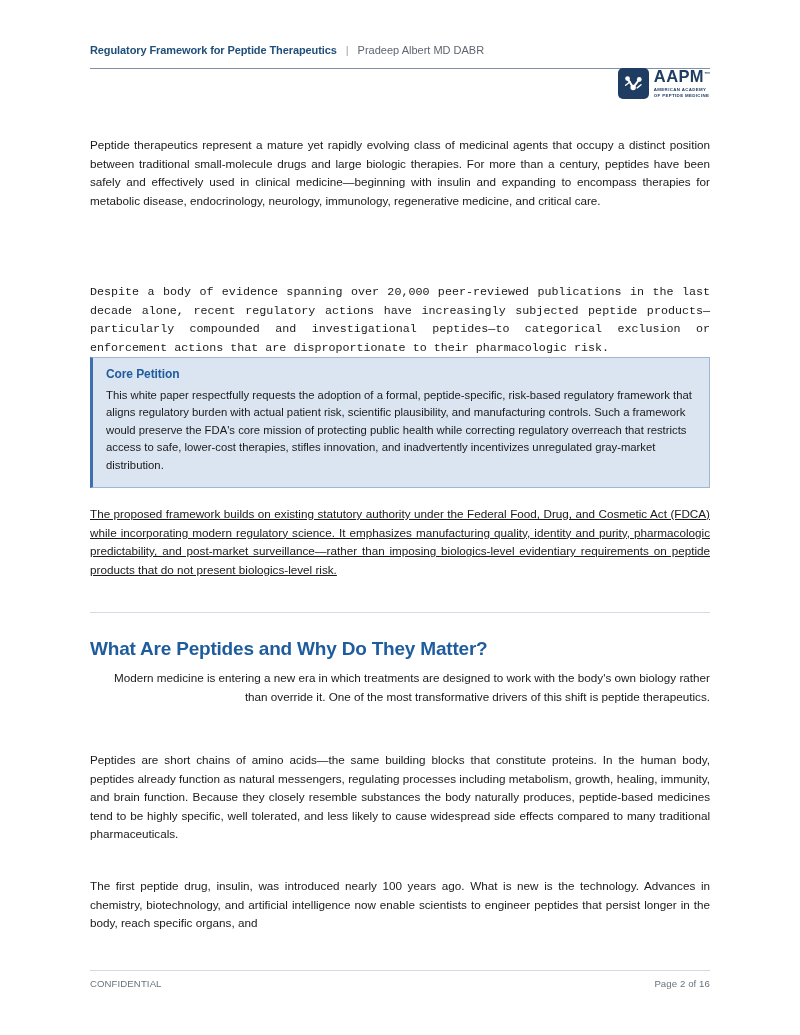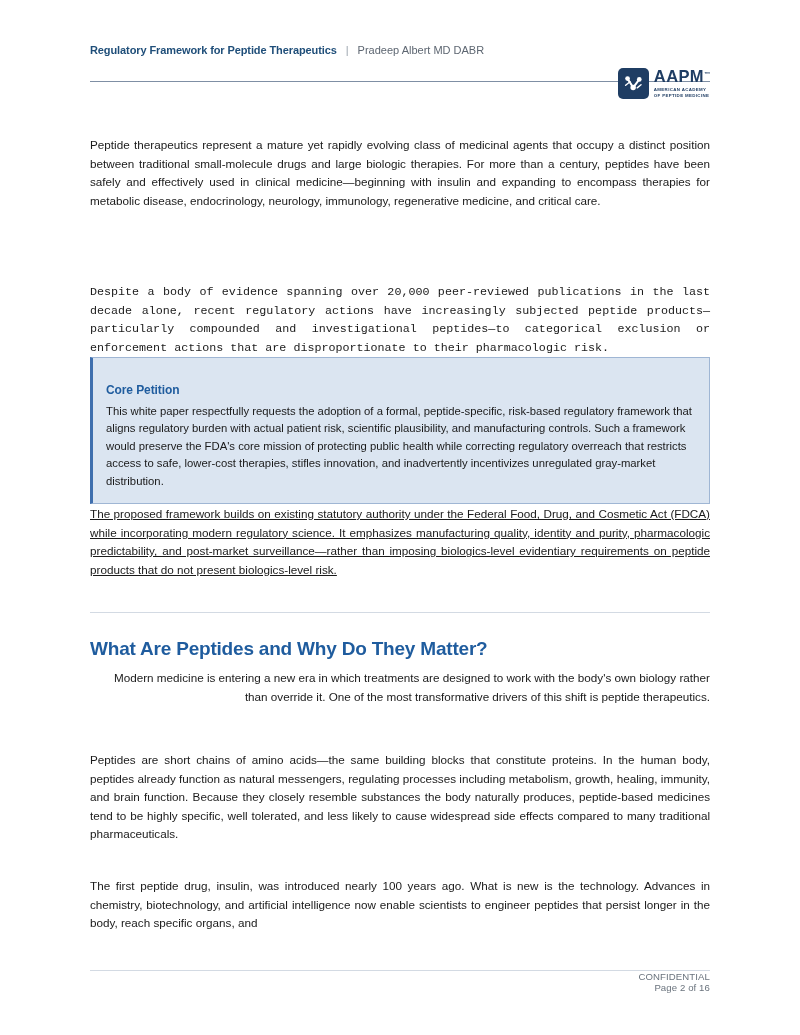--- a/index.html
+++ b/index.html
@@ -32,21 +32,21 @@
   
   .doc-header {
     position: absolute;
     left: 0;
     right: 0;
     top: 44px;
     height: 18px;
     display: flex;
     align-items: baseline;
     border-bottom: 1px solid #7f8fa4;
-    padding-bottom: 19px;
+    padding-bottom: 6px;
   }
   .doc-header-title {
     font-size: 11px;
     font-weight: bold;
     color: #1F4E79;
     letter-spacing: -0.1px;
     white-space: nowrap;
   }
   .doc-header-sep {
     font-size: 11px;
@@ -144,21 +144,21 @@
   
   .callout {
     position: absolute;
     left: 0;
     right: 0;
     top: 357px;
     background: #DBE5F1;
     border: 1px solid #9fb6d4;
     border-left: 3px solid #3F6FAE;
     box-sizing: border-box;
-    padding: 25px 14px 13px 13px;
+    padding: 9px 14px 13px 13px;
   }
   .callout-title {
     font-size: 12px;
     font-weight: bold;
     color: #1F5C9E;
     margin: 0 0 6px 0;
     letter-spacing: -0.1px;
   }
   .callout-body {
     font-size: 11.3px;
@@ -178,24 +178,24 @@
     background: #d3dae3;
   }
 
   
   .doc-footer {
     position: absolute;
     left: 0;
     right: 0;
     top: 970px;
     border-top: 1px solid #d3dae3;
+    padding-top: 7px;
     display: flex;
     justify-content: space-between;
-    align-items: flex-end;
-    flex-direction: column;
+    align-items: center;
   }
   .footer-left, .footer-right {
     font-size: 9.6px;
     color: #6a737d;
     letter-spacing: 0.1px;
   }
 </style>
 </head>
 <body>
 

